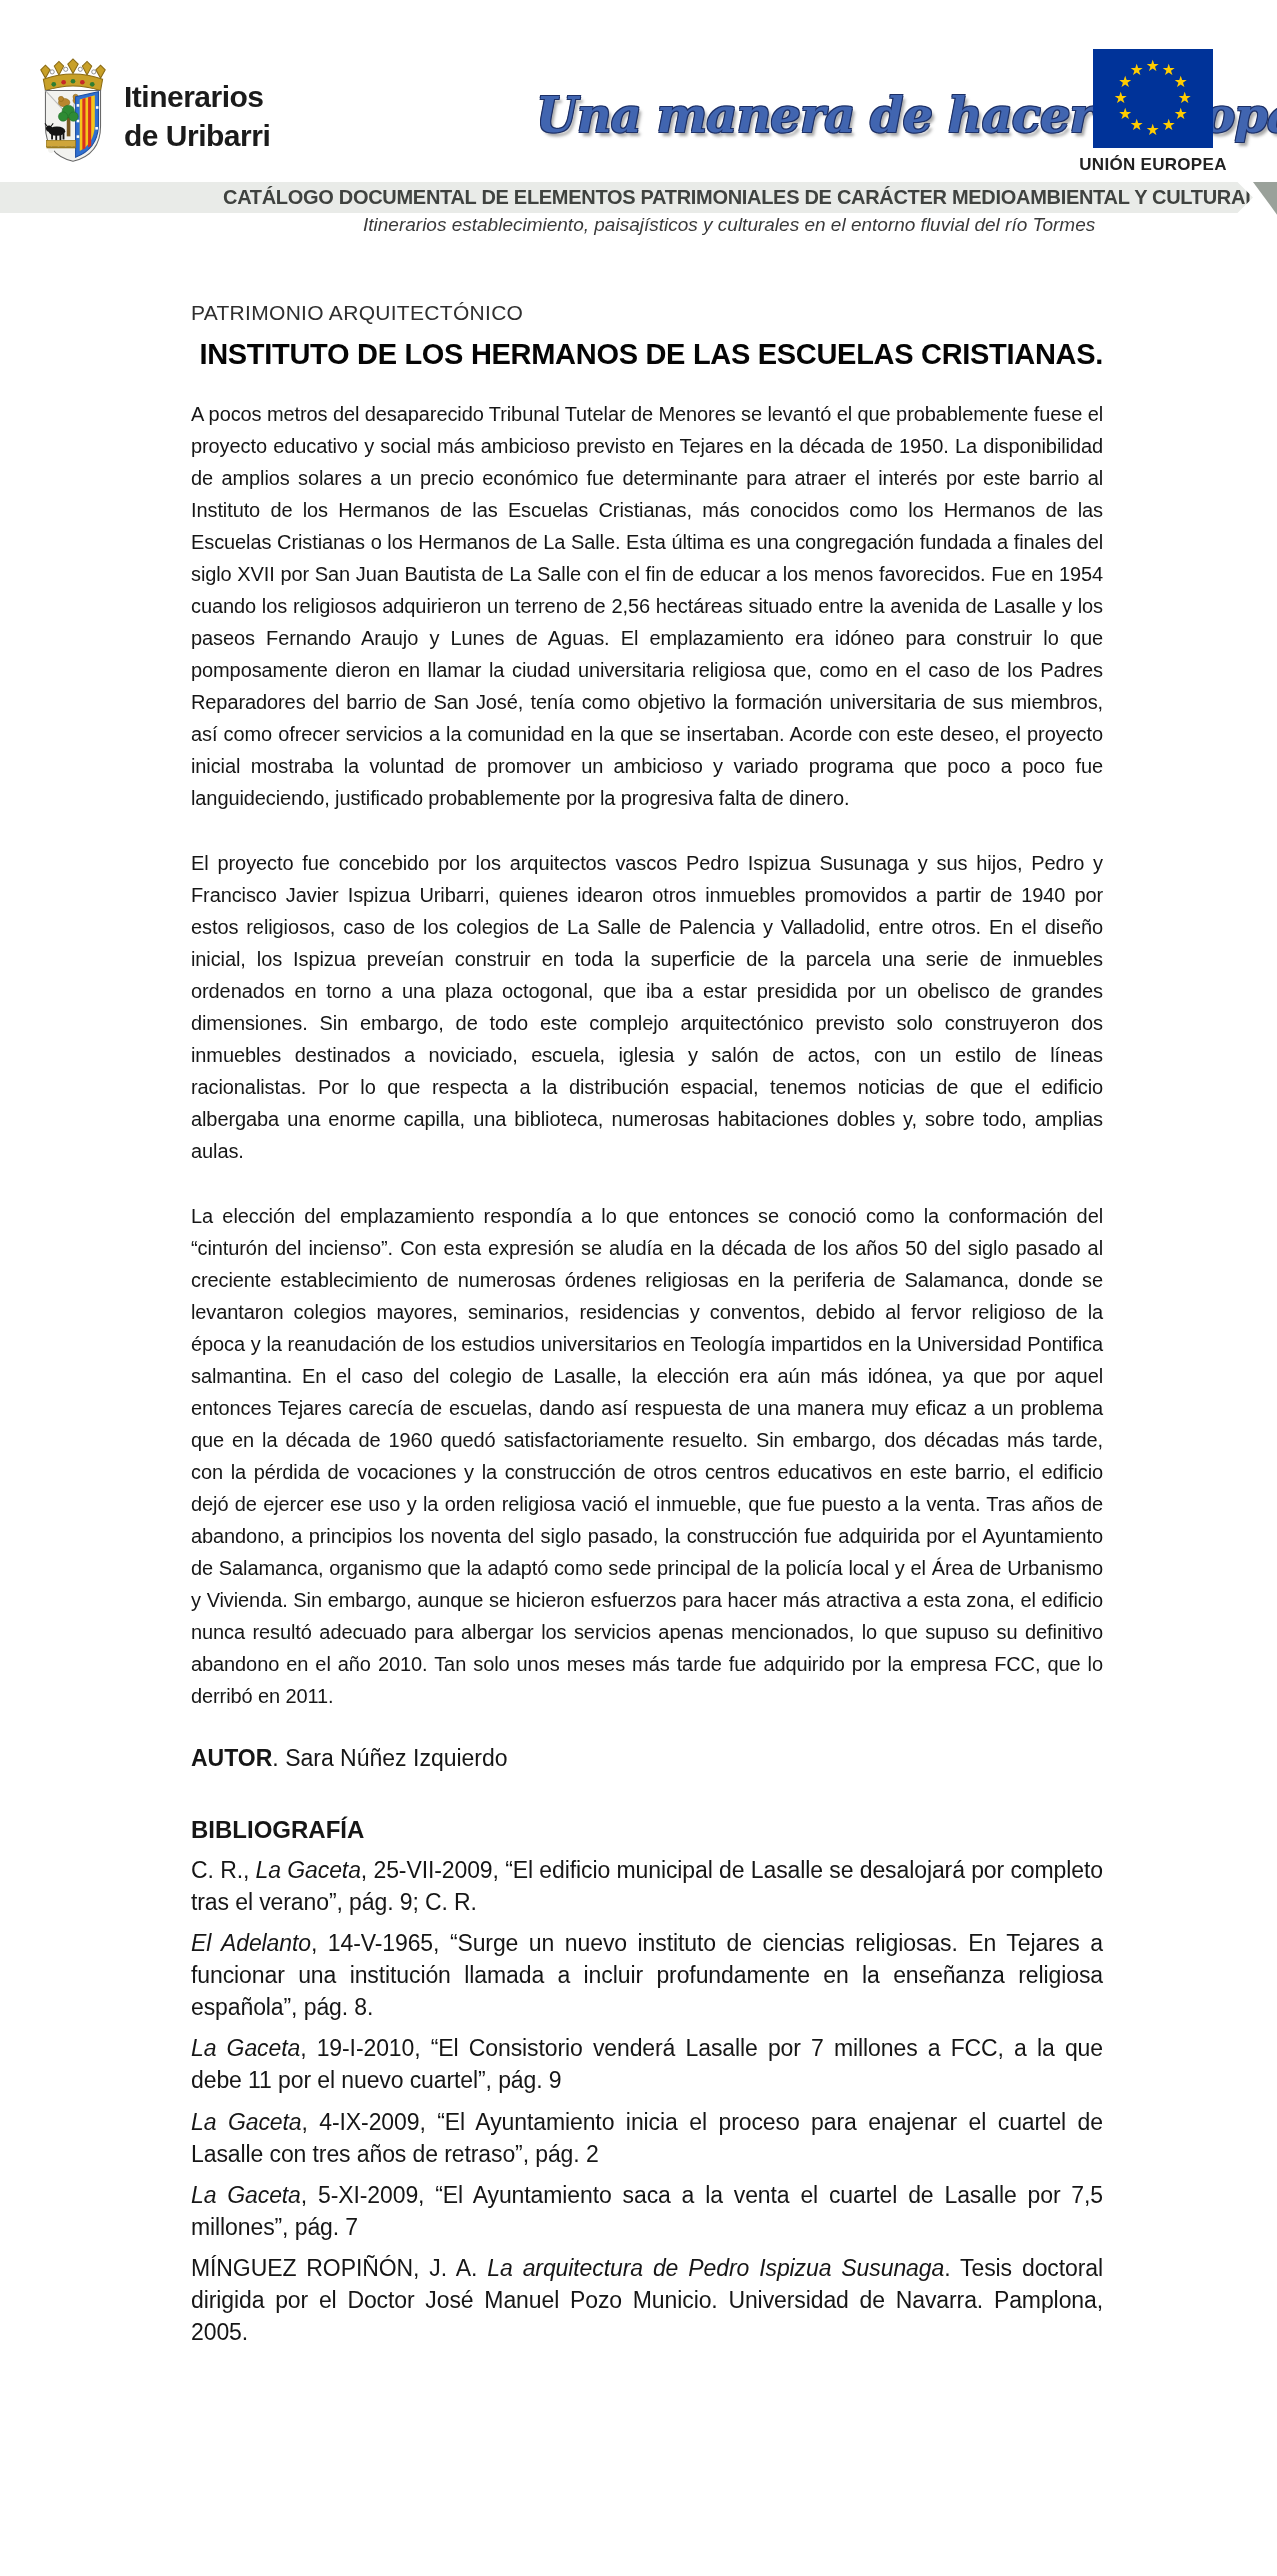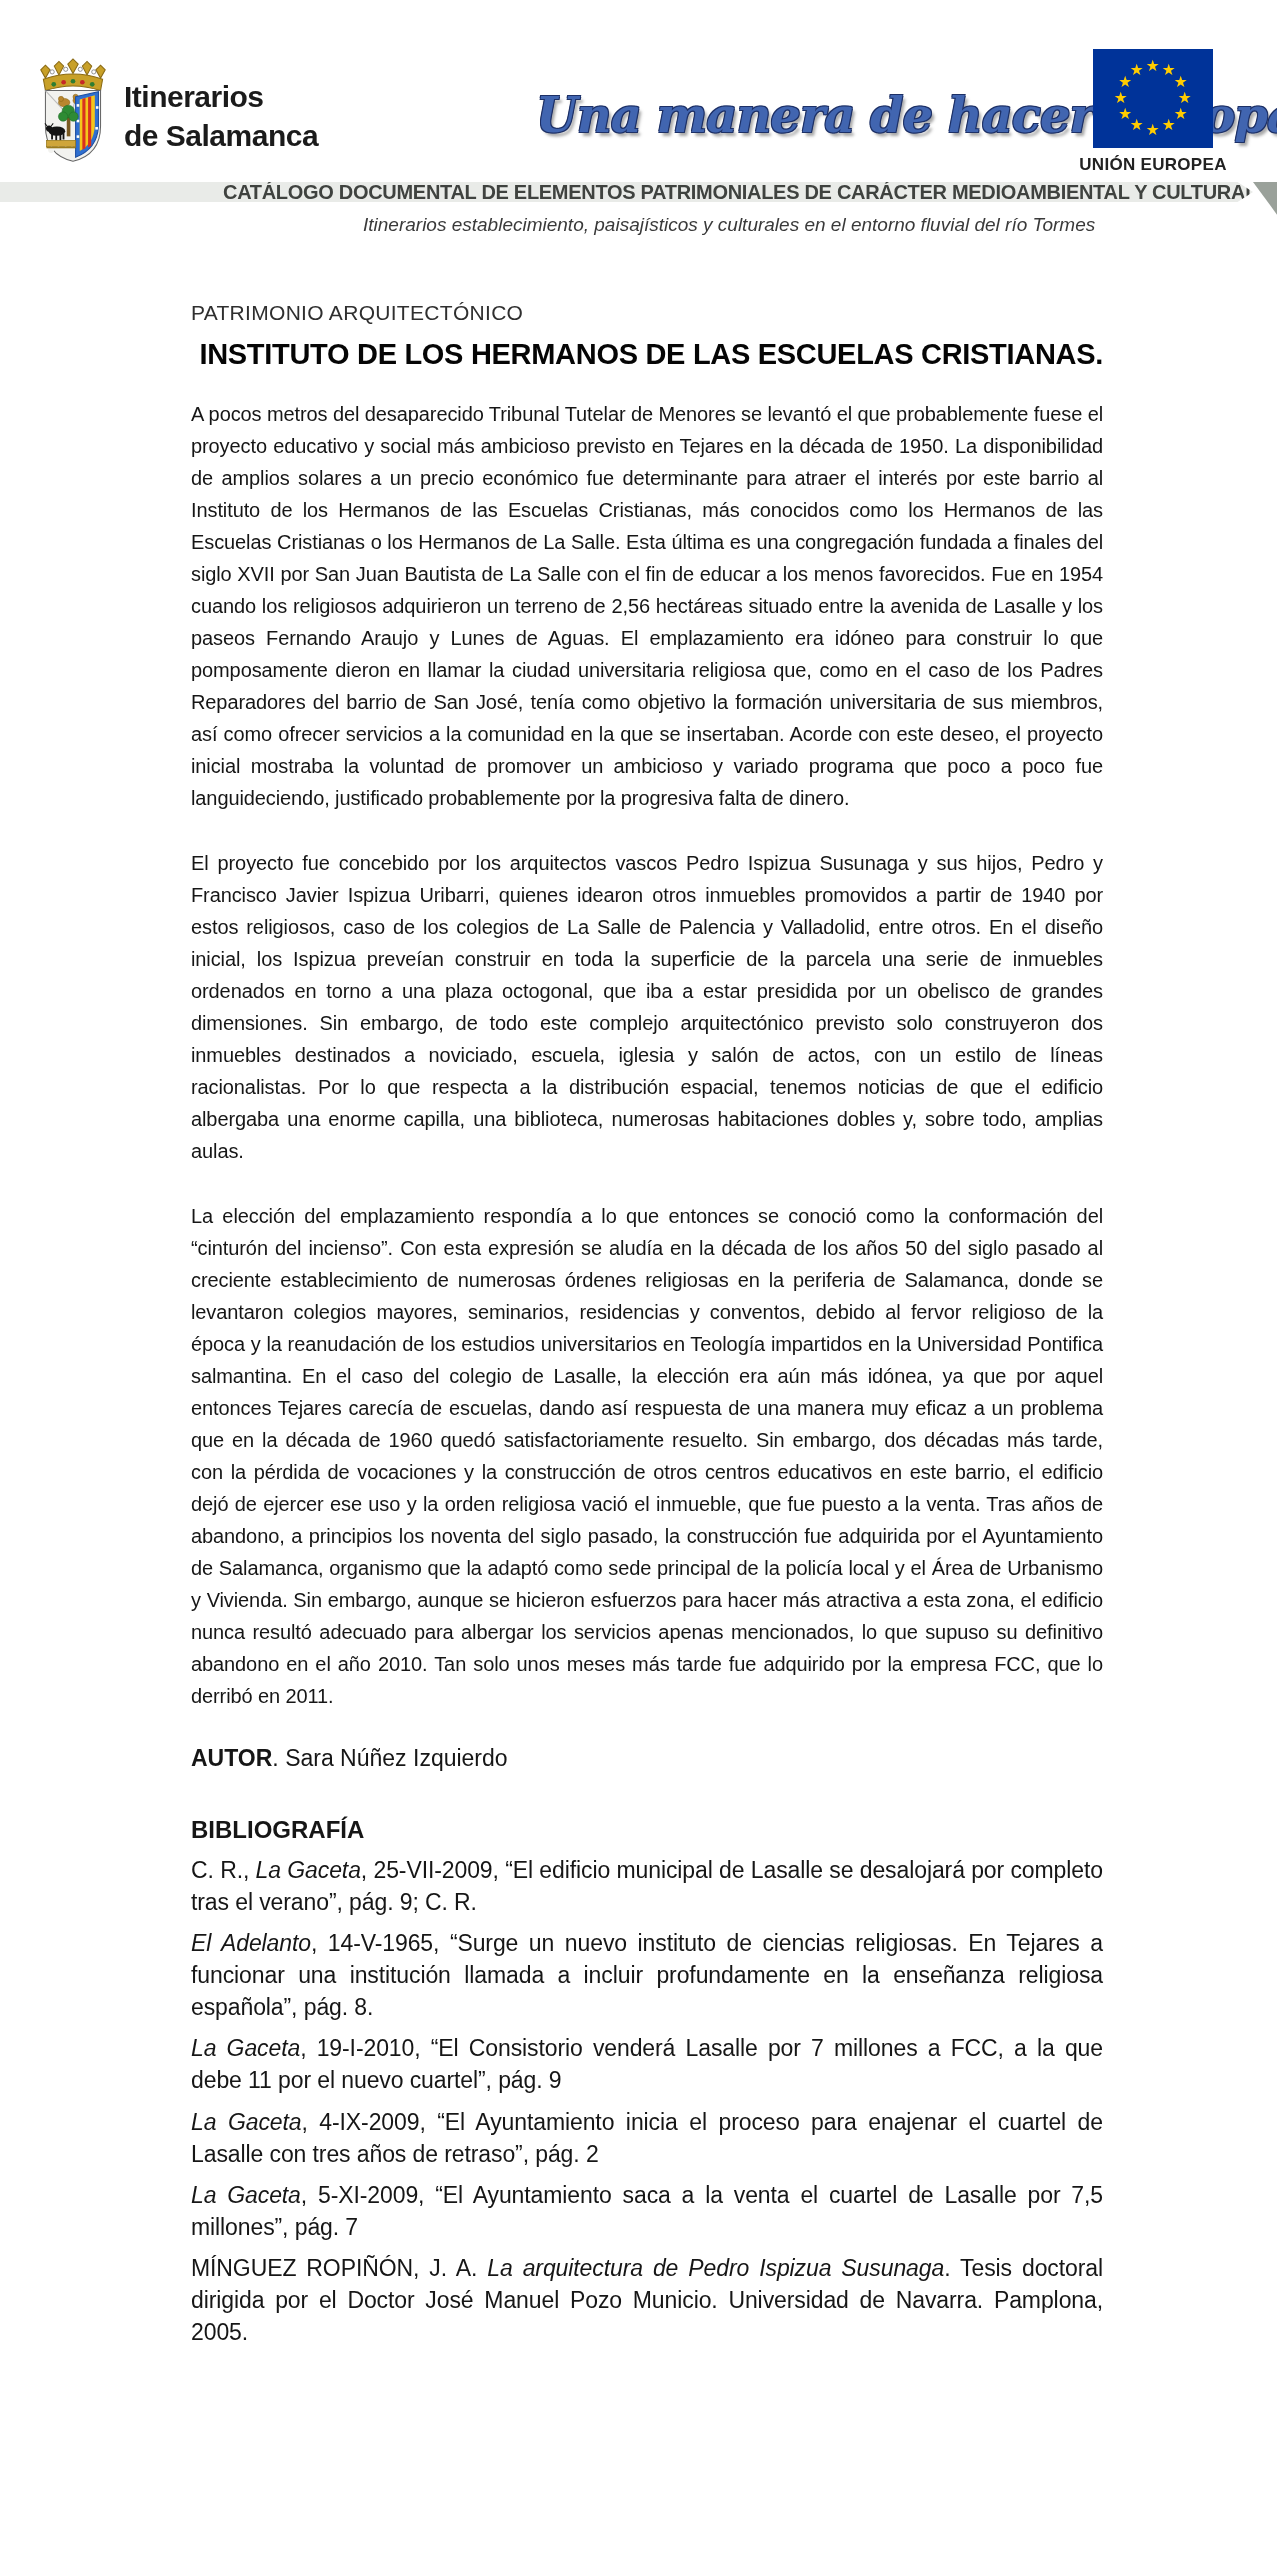--- a/index.html
+++ b/index.html
@@ -15,21 +15,21 @@
   .crest{position:absolute;left:34px;top:49px;width:78px;height:115px;}
   .org{position:absolute;left:124px;top:77px;font-size:30px;font-weight:700;color:#1b1b1b;line-height:39px;letter-spacing:-0.5px;}
   .motto{position:absolute;left:536px;top:87px;width:536px;text-align:center;
          font-family:"DejaVu Serif",serif;font-style:italic;font-weight:700;font-size:48px;
          color:var(--motto-blue);letter-spacing:-1px;white-space:nowrap;
          text-shadow:1px 1px 0 var(--motto-outline),-1px 1px 0 var(--motto-outline),1px -1px 0 var(--motto-outline),-1px -1px 0 var(--motto-outline),3.1px 3.6px 3.1px rgba(0,0,0,.35);}
   .eu-flag{position:absolute;left:1093px;top:49px;width:120px;height:99px;background:var(--eu-blue);}
   .eu-flag .star{position:absolute;color:var(--eu-star);font-size:15.5px;line-height:15.5px;width:15.5px;text-align:center;}
   .eu-label{position:absolute;left:1078px;top:155px;width:150px;text-align:center;font-size:17px;font-weight:700;color:#222;letter-spacing:0.3px;}
 
-  .banner{position:absolute;left:0;top:182px;width:1253px;height:20px;background:var(--banner-bg);
+  .banner{position:absolute;left:0;top:182px;width:1253px;height:31px;background:var(--banner-bg);
           clip-path:polygon(0 0,calc(100% - 15.5px) 0,100% 50%,calc(100% - 15.5px) 100%,0 100%);
           display:flex;align-items:center;}
   .banner-title{padding-left:223px;font-size:20px;font-weight:700;color:var(--banner-text);letter-spacing:-0.3px;white-space:nowrap;}
   .banner-arrow{position:absolute;right:0;top:182px;width:25px;height:34px;background:var(--banner-arrow);
           clip-path:polygon(0 0,100% 0,100% 100%);}
   .subtitle{position:absolute;left:363px;top:214px;width:716px;text-align:center;font-size:19px;font-style:italic;color:#3a3a3a;white-space:nowrap;}
 
   
   .content{position:absolute;left:191px;top:301px;width:912px;}
   .section-label{font-size:21px;color:#2f2f2f;letter-spacing:0.3px;margin:0 0 13.4px 0;}
@@ -118,21 +118,21 @@
           <circle cx="47" cy="194" r="6"></circle>
           <circle cx="61" cy="194" r="6"></circle>
           <circle cx="73" cy="194" r="6"></circle>
       </g>
       <rect x="24" y="188" width="56" height="3" fill="#9a7a1c"></rect>
     </svg>
   </div>
 
   <div class="org">
     <div>Itinerarios</div>
-    <div>de Salamanca</div>
+    <div>de Uribarri</div>
   </div>
 
   <div class="motto">Una manera de hacer Europa</div>
 
   <div class="eu-flag" id="eu-flag">
       <span class="star" style="left: 52px; top: 8.8px;">★</span>
       <span class="star" style="left: 68px; top: 13px;">★</span>
       <span class="star" style="left: 80px; top: 25px;">★</span>
       <span class="star" style="left: 84px; top: 41px;">★</span>
       <span class="star" style="left: 80px; top: 57px;">★</span>

